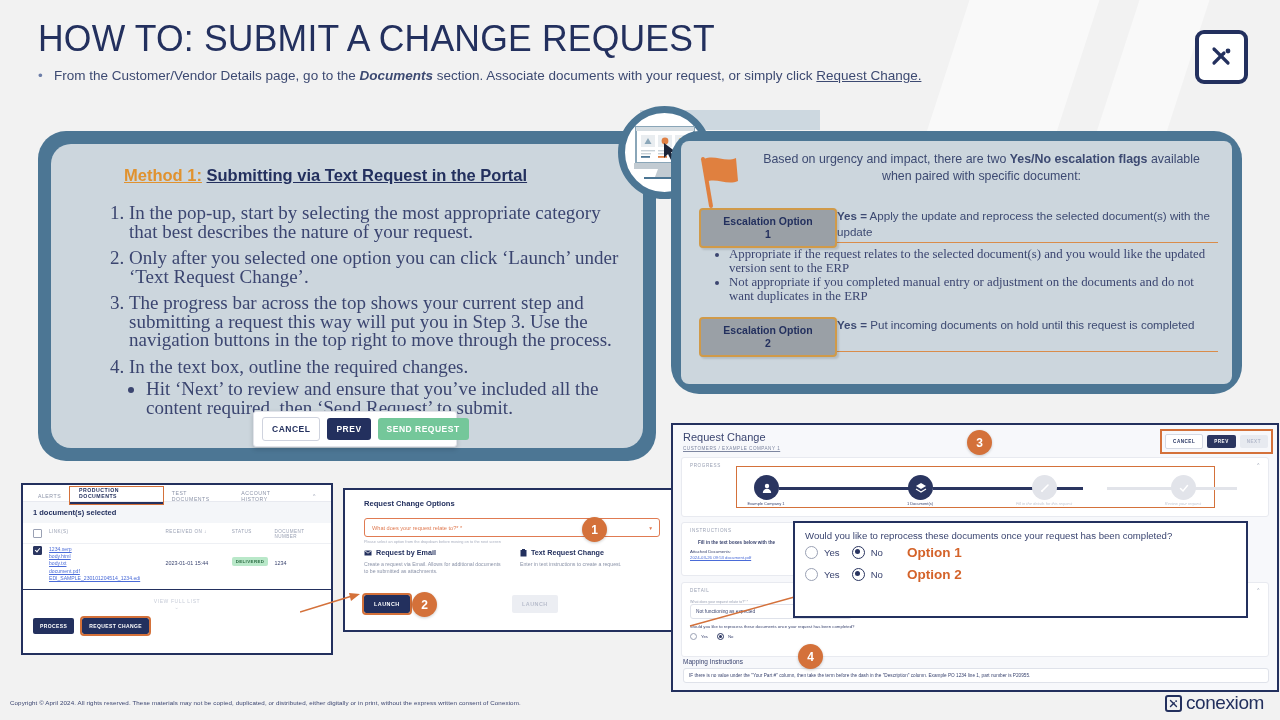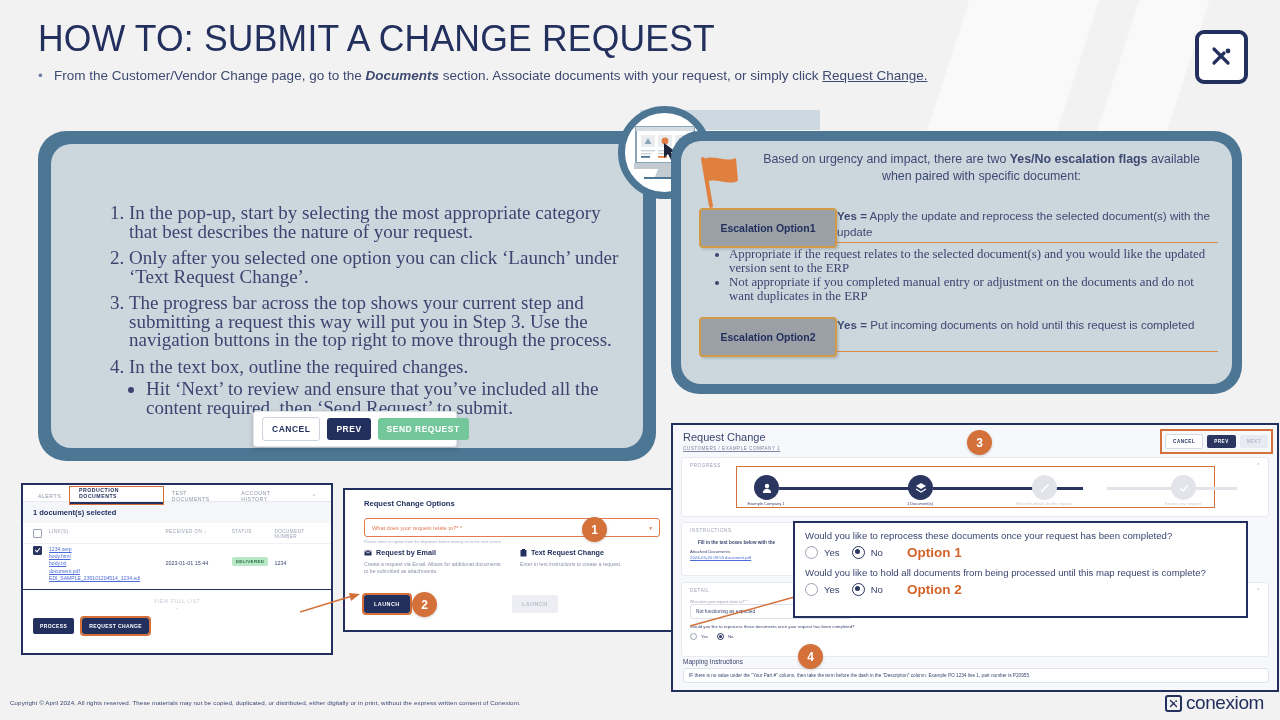--- a/index.html
+++ b/index.html
@@ -81,33 +81,33 @@
     display:flex;align-items:center;justify-content:center;
   }
 
   
   #escalation-card{
     position:absolute;left:671px;top:131px;width:571px;height:263px;
     background:#4c7694;border-radius:28px;
   }
   #escalation-inner{
     position:absolute;left:10px;top:10px;right:10px;bottom:10px;
-    background:#ccd6dd;border-radius:20px;
+    background:#ccd6dd;border-radius:8px;
   }
   #flag-icon{position:absolute;left:8px;top:9px;width:56px;height:60px;}
   #esc-intro{
     position:absolute;left:68px;top:10px;right:18px;
     font-size:12.4px;line-height:16.5px;text-align:center;color:#3d4a72;
   }
   .esc-row{position:absolute;left:18px;right:14px;}
   .esc-tag{
     position:absolute;left:0;top:0;width:134px;height:36px;
     background:#9aa0a6;border:2px solid #d09a49;border-radius:4px;
     color:#23305e;font-size:10.5px;line-height:13px;font-weight:600;
-    display:flex;flex-direction:row;align-items:center;justify-content:center;
+    display:flex;flex-direction:column;align-items:center;justify-content:center;
     box-shadow:2px 2px 2px rgba(0,0,0,.12);z-index:2;
   }
   .esc-def{
     margin-left:138px;font-size:11.6px;line-height:15.5px;color:#3d4a72;
     border-bottom:1px solid #d98c4a;padding-bottom:2px;min-height:32px;
   }
   ul.esc-bul{
     margin:4px 0 0 0;padding-left:30px;
     font-family:"Liberation Serif", serif;font-size:12.8px;line-height:14px;color:#3b4570;
   }
@@ -214,34 +214,38 @@
   <i style="left:950px;top:-40px;width:130px;height:200px;"></i>
   <i style="left:1120px;top:-20px;width:70px;height:160px;"></i>
   <i style="left:640px;top:110px;width:180px;height:20px;background:rgba(168,190,205,.5);transform:none;"></i>
 </div>
 
 <div id="page-title">HOW TO: SUBMIT A CHANGE REQUEST</div>
 
 <div id="intro">
   <span class="bullet">•</span>
   <span class="txt">
-    <span>From the Customer/Vendor Change page, go to the </span><em>Documents</em><span> section. Associate documents with your request, or simply click </span><u>Request Change.</u>
+    <span>From the Customer/Vendor Details page, go to the </span><em>Documents</em><span> section. Associate documents with your request, or simply click </span><u>Request Change.</u>
   </span>
 </div>
 
 <div class="logo-badge">
   <svg width="26" height="26" viewBox="0 0 26 26">
     <line x1="5" y1="5" x2="19" y2="19" stroke="#23305e" stroke-width="3.2" stroke-linecap="round"></line>
     <line x1="5" y1="19" x2="15" y2="9" stroke="#23305e" stroke-width="3.2" stroke-linecap="round"></line>
     <circle cx="19" cy="7" r="2.4" fill="#23305e"></circle>
   </svg>
 </div>
 
 <div id="method-card">
   <div id="method-inner">
+    <div id="method-title">
+      <span class="m1">Method 1:</span>
+      <span class="m2">Submitting via Text Request in the Portal</span>
+    </div>
     <ol class="steps">
       <li>In the pop-up, start by selecting the most appropriate category that best describes the nature of your request.</li>
       <li>Only after you selected one option you can click ‘Launch’ under ‘Text Request Change’.</li>
       <li>The progress bar across the top shows your current step and submitting a request this way will put you in Step 3. Use the navigation buttons in the top right to move through the process.</li>
       <li>
         <span>In the text box, outline the required changes.</span>
         <ul>
             <li>Hit ‘Next’ to review and ensure that you’ve included all the content required, then ‘Send Request’ to submit.</li>
           </ul>
       </li>
@@ -488,21 +492,20 @@
 
 <div id="yn-pop">
   <div class="yn-q">Would you like to reprocess these documents once your request has been completed?</div>
   <div class="yn-row">
     <span class="bigradio"></span>
     <span>Yes</span>
     <span class="bigradio on" style="margin-left:6px;"></span>
     <span>No</span>
     <span class="optlabel">Option 1</span>
   </div>
-  <div class="yn-q">Would you like to hold all documents from being processed until this map request is complete?</div>
   <div class="yn-row" style="margin-bottom:0;">
     <span class="bigradio"></span>
     <span>Yes</span>
     <span class="bigradio on" style="margin-left:6px;"></span>
     <span>No</span>
     <span class="optlabel">Option 2</span>
   </div>
 </div>
 
 <div class="num" style="left:582px;top:517px;">1</div>

